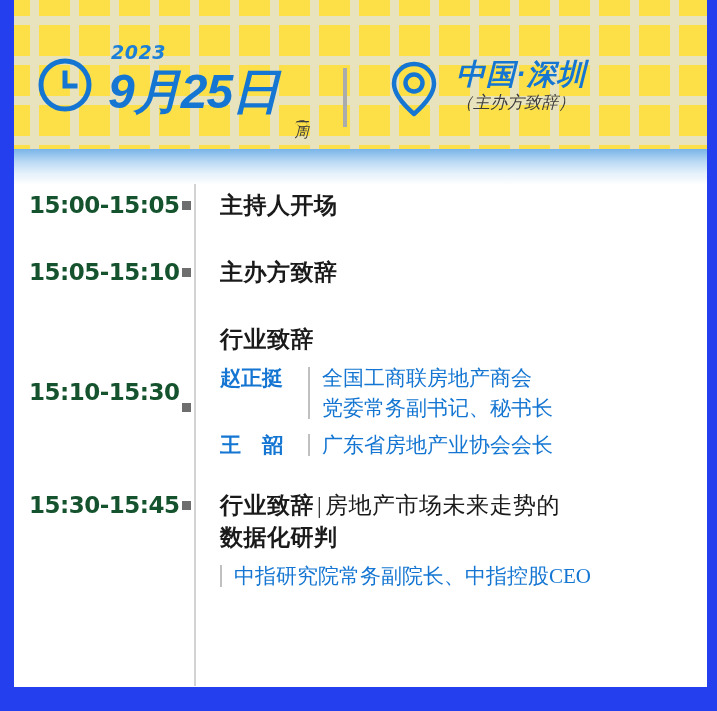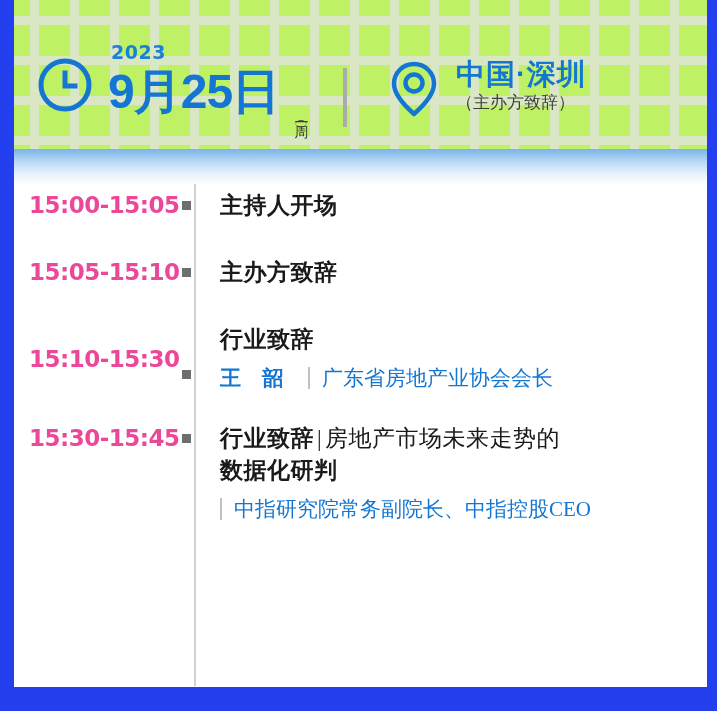--- a/index.html
+++ b/index.html
@@ -22,22 +22,23 @@
     width: 693px; height: 687px;
     background: #ffffff;
     overflow: hidden;
   }
 
   
   .header {
     position: absolute;
     left: 0; top: 0;
     width: 693px; height: 149px;
-    background: #bef264;
+    background: #fde047;
     overflow: hidden;
+    font-style: italic;
   }
   .header-dots {
     position: absolute;
     left: 0; top: 0; right: 0; bottom: 0;
     background-image:
       linear-gradient(to right, #e3e4e5 0px, #e3e4e5 9px, transparent 9px),
       linear-gradient(to bottom, #e3e4e5 0px, #e3e4e5 9px, transparent 9px);
     background-size: 40px 40px, 40px 40px;
     background-position: 16px 20px, 20px 16px;
     opacity: .75;
@@ -137,21 +138,21 @@
     position: relative;
     display: flex;
     align-items: flex-start;
   }
   .time {
     width: 168px;
     flex: none;
     padding-left: 15px;
     font-size: 23px;
     font-weight: bold;
-    color: #ec4899;
+    color: #14532d;
     letter-spacing: -.5px;
     line-height: 30px;
     font-family: "DejaVu Sans", sans-serif;
     white-space: nowrap;
   }
   .marker-col { width: 38px; flex: none; position: relative; }
   .marker {
     position: absolute;
     left: -3px; top: 8px;
     width: 15px; height: 15px;
@@ -280,20 +281,28 @@
       <div class="row r3">
         <div class="time">15:10-15:30</div>
         <div class="marker-col">
           <span class="marker">
               <i></i>
             </span>
         </div>
         <div class="body">
           <div class="title">行业致辞</div>
           <div class="speaker">
+            <div class="sp-name">赵正挺</div>
+            <div class="sp-bar"></div>
+            <div class="sp-role">
+              <div>全国工商联房地产商会</div>
+              <div>党委常务副书记、秘书长</div>
+            </div>
+          </div>
+          <div class="speaker">
             <div class="sp-name">王　韶</div>
             <div class="sp-bar"></div>
             <div class="sp-role">
               <div>广东省房地产业协会会长</div>
             </div>
           </div>
         </div>
       </div>
 
       <div class="row r4">

